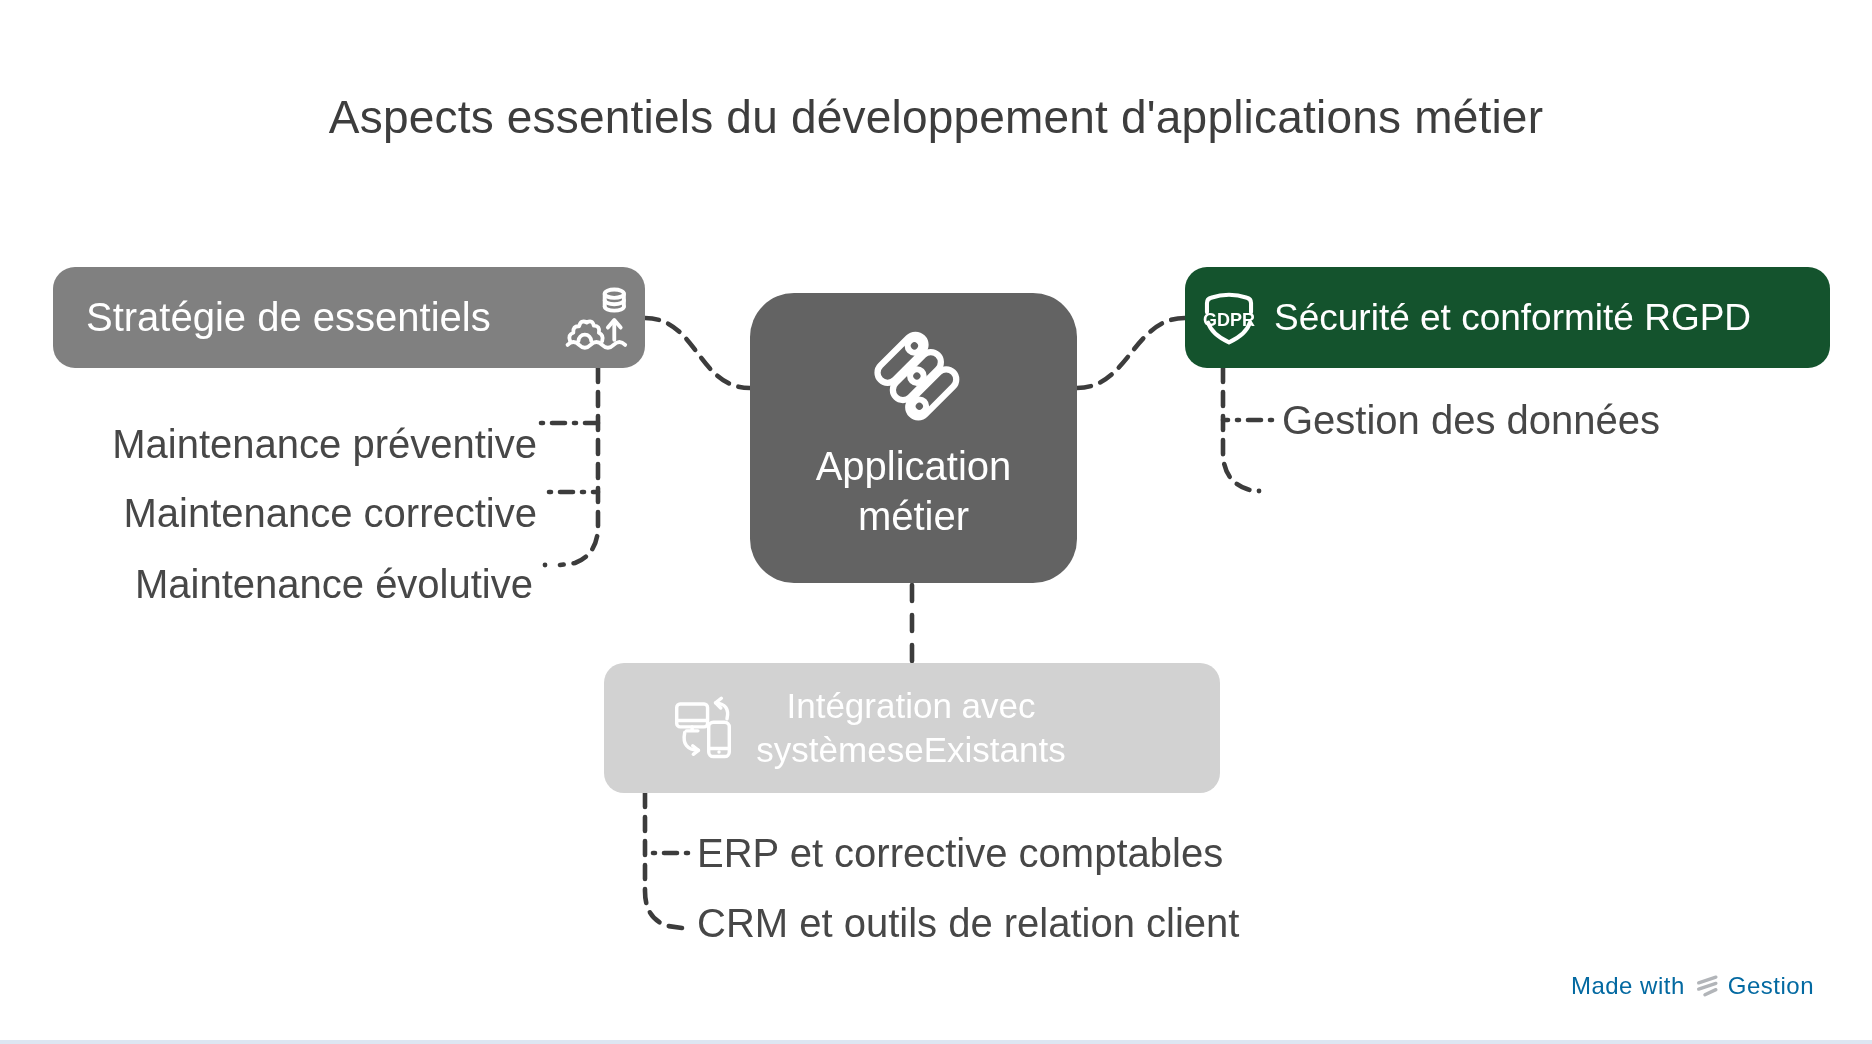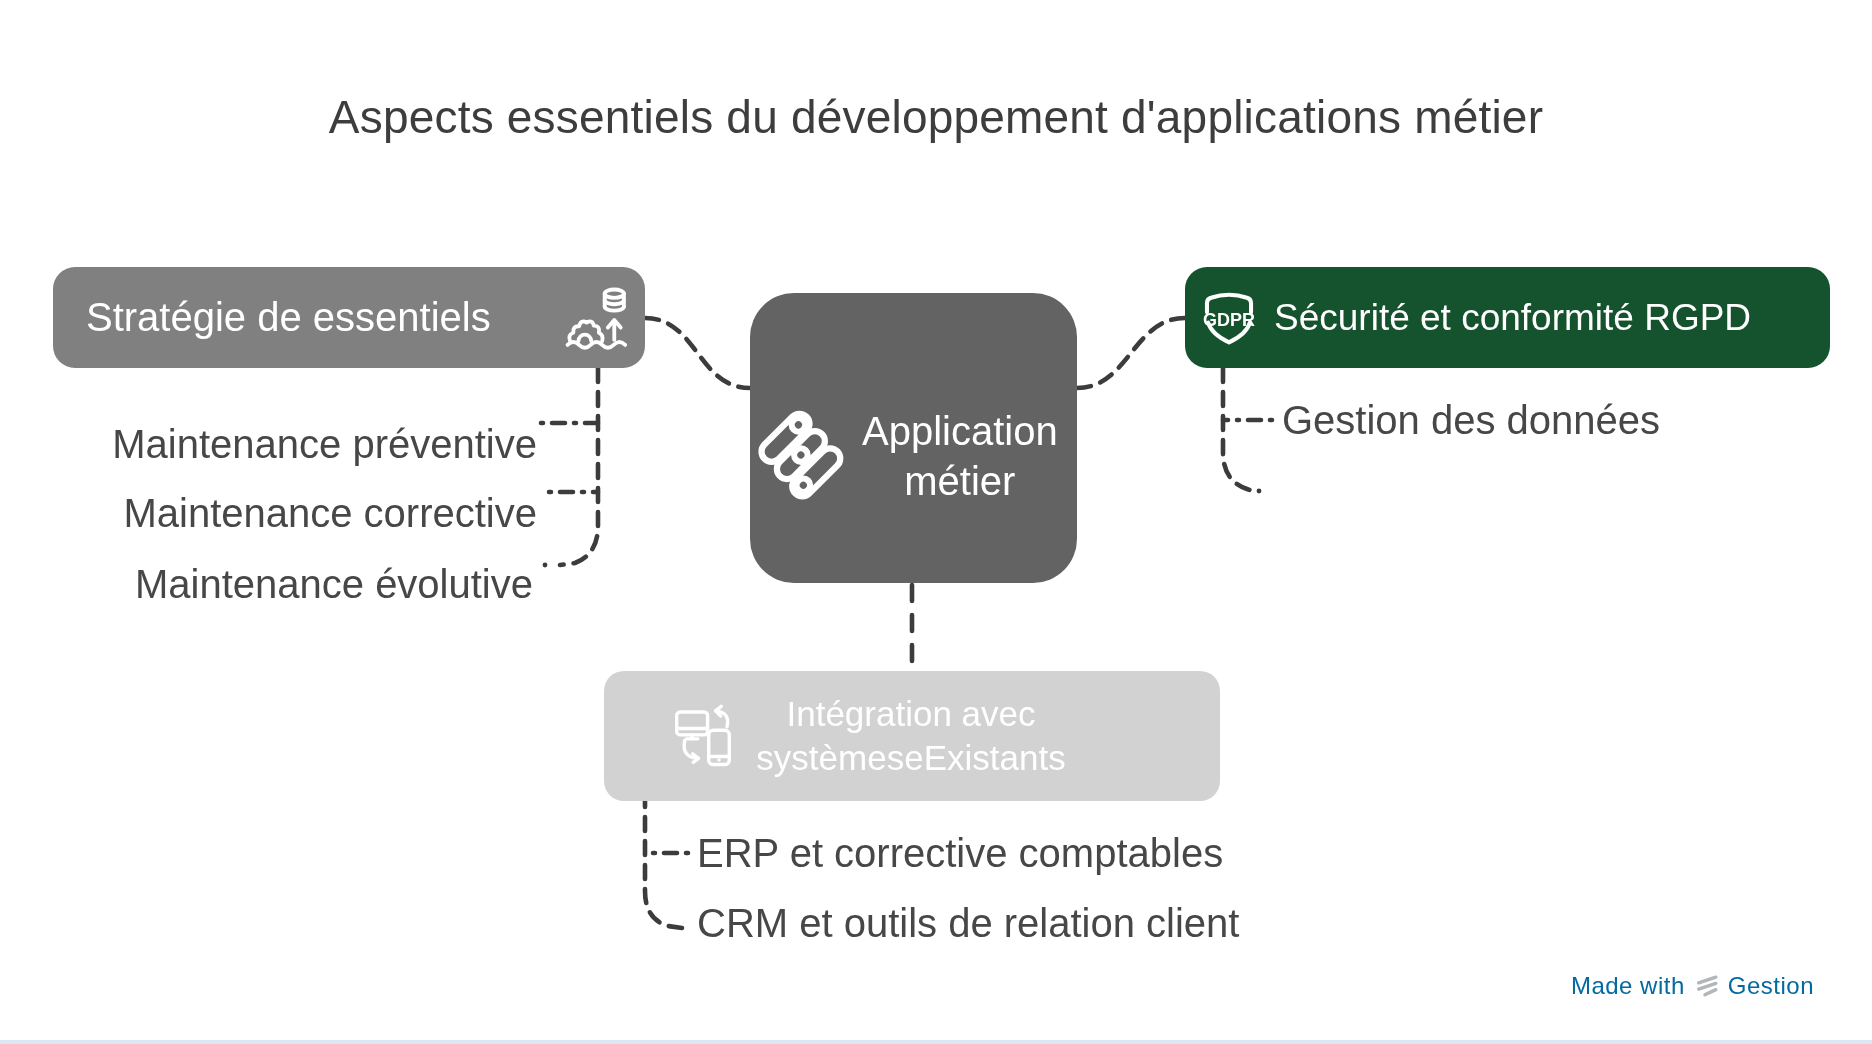--- a/index.html
+++ b/index.html
@@ -37,37 +37,37 @@
     left:53px; top:267px; width:592px; height:101px;
     background:#808080; border-radius:22px;
     justify-content:space-between;
     padding:0 14px 0 33px;
   }
   .node-maintenance .node-label { font-size:40px; white-space:nowrap; }
 
   .node-center {
     left:750px; top:293px; width:327px; height:290px;
     background:#636363; border-radius:44px;
-    justify-content:flex-start;
+    flex-direction:column; justify-content:flex-start;
     padding-top:36px; gap:16px; text-align:center;
   }
   .node-center .node-label { font-size:40px; line-height:50px; }
 
   .node-security {
     left:1185px; top:267px; width:645px; height:101px;
     background:#14532d; border-radius:22px;
     justify-content:flex-start;
     padding:0 16px 0 15px; gap:16px;
   }
   .node-security .node-label { font-size:37px; white-space:nowrap; }
 
   .node-integration {
     left:604px; top:663px; width:616px; height:130px;
     background:#d2d2d2; border-radius:20px;
-    justify-content:center; gap:24px; padding-right:84px;margin-top:8px;
+    justify-content:center; gap:24px; padding-right:84px;
   }
   .node-integration .node-label { font-size:35px; line-height:44px; text-align:center; }
 
   .leaf {
     position:absolute; font-size:40px; color:#474747;
     white-space:nowrap; line-height:48px;
   }
   .leaf.align-right { text-align:right;margin-top:21px; }
 
   .watermark {

